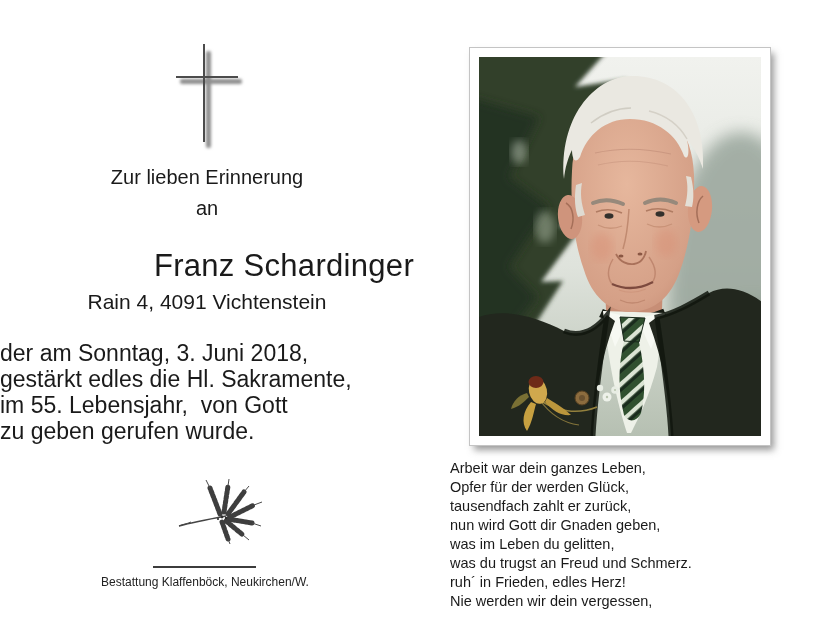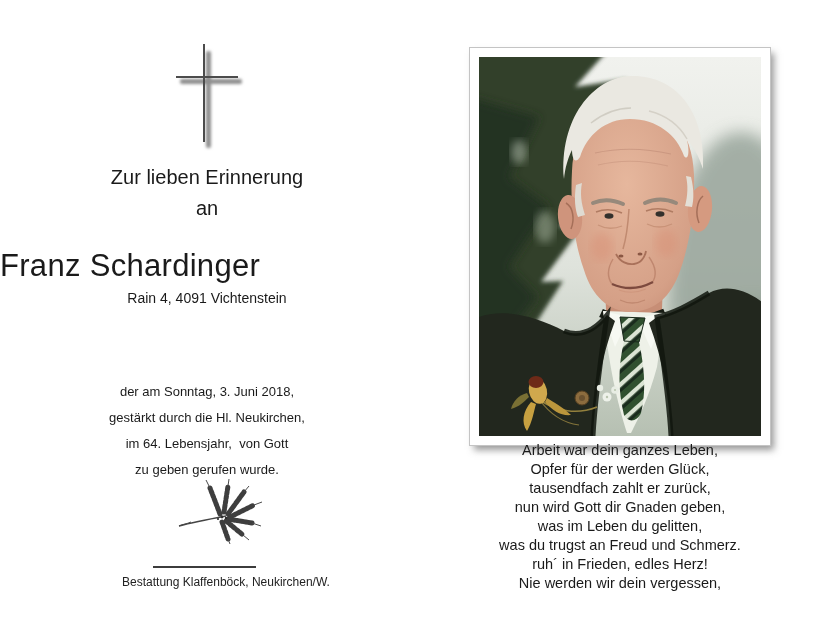--- a/index.html
+++ b/index.html
@@ -8,37 +8,37 @@
   .page *{position:absolute;box-sizing:border-box;}
 
   
   .cross{left:170px;top:42px;width:78px;height:114px;}
   .cross .sv{left:36px;top:9px;width:5px;height:97px;background:#8e8e8e;filter:blur(1.7px);border-radius:2px;}
   .cross .sh{left:10px;top:37px;width:62px;height:5px;background:#8e8e8e;filter:blur(1.7px);border-radius:2px;}
   .cross .lv{left:33px;top:2px;width:2px;height:98px;background:#4c4c4c;}
   .cross .lh{left:6px;top:34px;width:62px;height:2px;background:#4c4c4c;}
 
   .intro{left:0;top:162px;width:414px;text-align:center;font-size:20px;line-height:31px;}
-  .name{left:0;top:248px;width:414px;text-align:left;font-size:31px;letter-spacing:.3px;}
-  .address{left:0;top:290px;width:414px;text-align:center;font-size:14px;}
-  .obituary{left:0;top:340px;width:414px;text-align:center;font-size:13px;line-height:26px;margin-top:39px;}
+  .name{left:0;top:248px;width:414px;text-align:right;font-size:31px;letter-spacing:.3px;}
+  .address{left:0;top:290px;width:414px;text-align:center;font-size:21px;}
+  .obituary{left:0;top:340px;width:414px;text-align:left;font-size:23px;line-height:26px;}
   .obituary div{position:static;white-space:pre;}
   .intro div{position:static;}
 
   .wheat{left:176px;top:477px;width:92px;height:68px;}
   .divider{left:153px;top:566px;width:103px;height:1.5px;background:#3c3c3c;}
-  .funeral{left:0;top:575px;width:410px;text-align:center;font-size:12px;color:#222;margin-left:21px;}
+  .funeral{left:0;top:575px;width:410px;text-align:center;font-size:12px;color:#222;}
 
   
   .photo{left:470px;top:48px;width:300px;height:397px;border:9px solid #ffffff;
          outline:1px solid #c4c4c4;box-shadow:4px 5px 7px rgba(70,70,70,.55);
          background:#dfe2dc;}
   .photo svg{position:static;display:block;}
 
-  .poem{left:450px;top:441px;width:340px;text-align:center;font-size:14.5px;line-height:19px;}
+  .poem{left:450px;top:459px;width:340px;text-align:left;font-size:14.5px;line-height:19px;}
   .poem div{position:static;}
 </style>
 </head>
 <body>
 
 <div class="page">
 
   <div class="cross">
     <div class="sv"></div>
     <div class="sh"></div>
@@ -49,22 +49,22 @@
   <div class="intro">
     <div>Zur lieben Erinnerung</div>
     <div>an</div>
   </div>
 
   <div class="name">Franz Schardinger</div>
   <div class="address">Rain 4, 4091 Vichtenstein</div>
 
   <div class="obituary">
     <div>der am Sonntag, 3. Juni 2018,</div>
-    <div>gestärkt durch die Hl. Neukirchen,</div>
-    <div>im 64. Lebensjahr,  von Gott</div>
+    <div>gestärkt edles die Hl. Sakramente,</div>
+    <div>im 55. Lebensjahr,  von Gott</div>
     <div>zu geben gerufen wurde.</div>
   </div>
 
   <div class="wheat">
     <svg width="92" height="68" viewBox="0 0 92 68">
       <g stroke="#454545" fill="none">
         <path d="M3,49 C18,45 34,42 50,39" stroke-width="1.6"></path>
         <path d="M3,49 C7,47 11,47 15,45" stroke-width="1"></path>
       </g>
       <g stroke="#3e3e3e" stroke-width="5" stroke-linecap="round" stroke-dasharray="2.6 1.9" fill="none">

